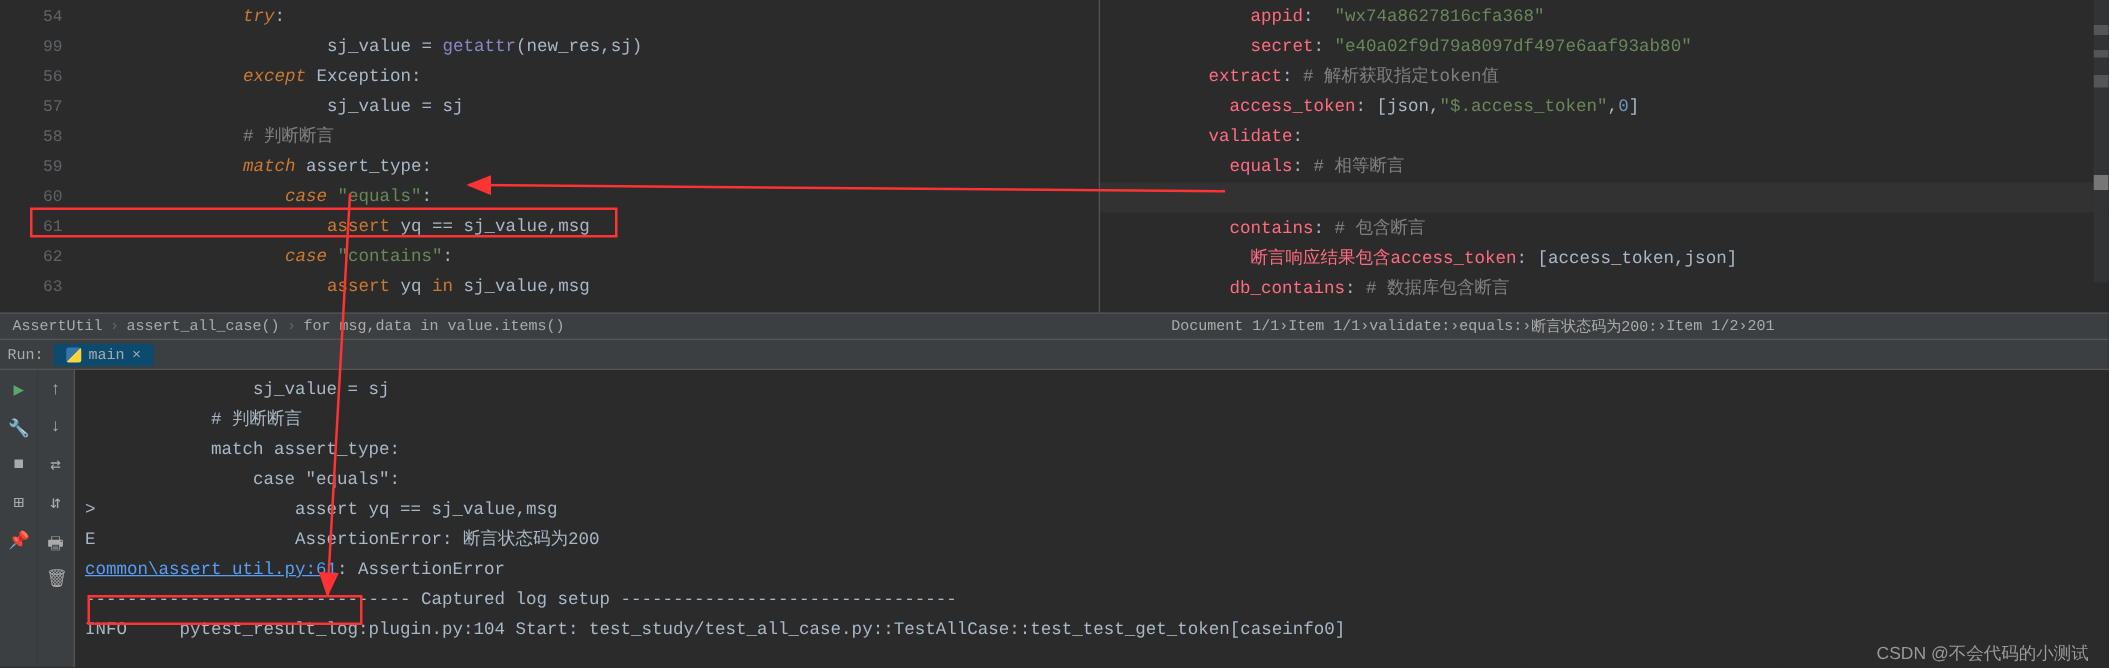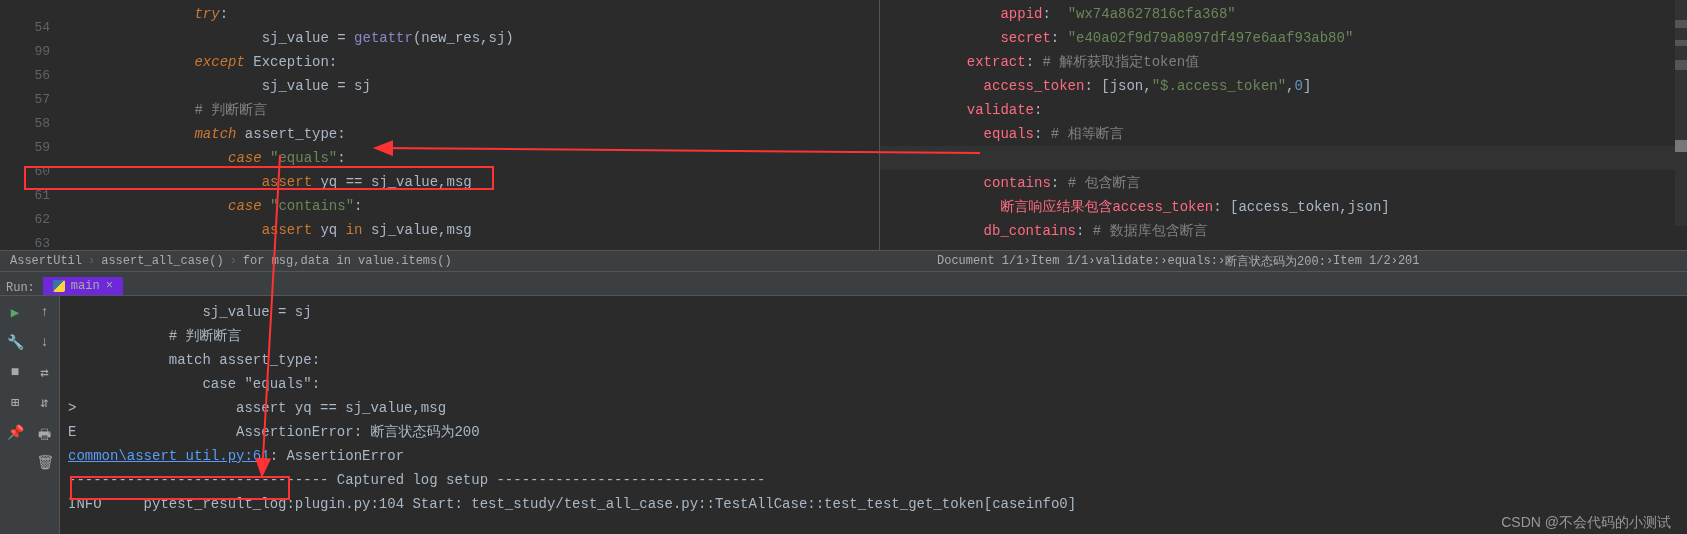--- a/index.html
+++ b/index.html
@@ -22,21 +22,21 @@
   overflow: hidden;
 }
 .left-editor { width: 880px; border-right: 1px solid #555; }
 .right-editor { flex: 1; }
 .gutter {
   position: absolute;
   left: 0; top: 0;
   width: 50px;
   text-align: right;
   color: #606366;
-  padding-top: 16px;
+  padding-top: 2px;
   line-height: 24px;
   font-size: 13px;
 }
 .code-area {
   margin-left: 60px;
   line-height: 24px;
   white-space: pre;
   padding-top: 2px;
 }
 .kw { color: #cc7832; font-style: italic; }
@@ -66,27 +66,27 @@
   align-items: center;
   font-size: 12px;
   color: #aaa;
   padding: 0 10px;
 }
 .crumbs .sep { margin: 0 6px; color: #666; }
 .run-bar {
   height: 24px;
   background: #3c3f41;
   display: flex;
-  align-items: flex-end;
+  align-items: center;
   font-size: 12px;
   color: #aaa;
   border-bottom: 1px solid #555;
 }
 .run-tab {
-  background: #6d28d9;
+  background: #0c4a6e;
   padding: 2px 10px;
   margin-left: 8px;
   display: flex;
   align-items: center;
   gap: 6px;
 }
 .py-icon {
   width: 12px; height: 12px;
   background: linear-gradient(135deg, #3776ab 50%, #ffd43b 50%);
   border-radius: 2px;

